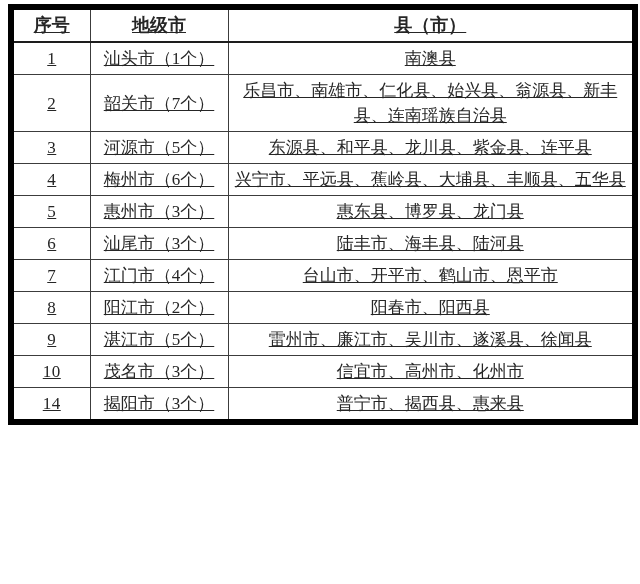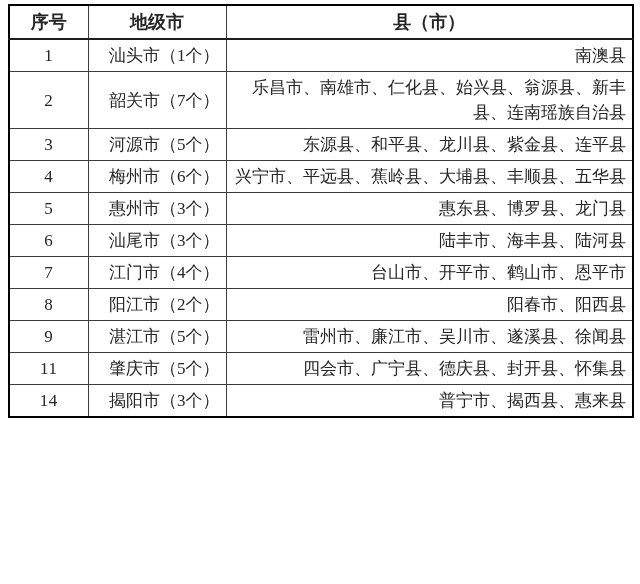--- a/index.html
+++ b/index.html
@@ -14,21 +14,22 @@
     color: #262626;
     overflow: hidden;
   }
   .table-wrap {
     padding: 4px 8px 0 8px;
   }
   table.city-table {
     border-collapse: collapse;
     table-layout: fixed;
     width: 624px;
-    border: 2px solid #000000;
+    border: 6px solid #000000;
+    text-decoration: underline;
   }
   table.city-table col.col-seq      { width: 79px; }
   table.city-table col.col-city     { width: 138px; }
   table.city-table col.col-counties { width: 407px; }
 
   table.city-table th,
   table.city-table td {
     border: 1px solid #3c3c3c;
     padding: 3px 6px;
     line-height: 25px;
@@ -45,24 +46,24 @@
     font-family: "Liberation Sans", "DejaVu Sans", sans-serif;
   }
   table.city-table td {
     height: 32px;
   }
   td.cell-seq {
     text-align: center;
     letter-spacing: 0.5px;
   }
   td.cell-city {
-    text-align: right;
+    text-align: center;
   }
   td.cell-counties {
-    text-align: right;
+    text-align: center;
     padding-left: 8px;
     padding-right: 8px;
   }
 </style>
 </head>
 <body>
 
 <div class="table-wrap">
   <table class="city-table">
     <colgroup>
@@ -117,23 +118,23 @@
         <td class="cell-seq">8</td>
         <td class="cell-city">阳江市（2个）</td>
         <td class="cell-counties">阳春市、阳西县</td>
       </tr>
       <tr>
         <td class="cell-seq">9</td>
         <td class="cell-city">湛江市（5个）</td>
         <td class="cell-counties">雷州市、廉江市、吴川市、遂溪县、徐闻县</td>
       </tr>
       <tr>
-        <td class="cell-seq">11</td>
-        <td class="cell-city">肇庆市（5个）</td>
-        <td class="cell-counties">四会市、广宁县、德庆县、封开县、怀集县</td>
+        <td class="cell-seq">10</td>
+        <td class="cell-city">茂名市（3个）</td>
+        <td class="cell-counties">信宜市、高州市、化州市</td>
       </tr>
       <tr>
         <td class="cell-seq">14</td>
         <td class="cell-city">揭阳市（3个）</td>
         <td class="cell-counties">普宁市、揭西县、惠来县</td>
       </tr>
     </tbody>
   </table>
 </div>
 

